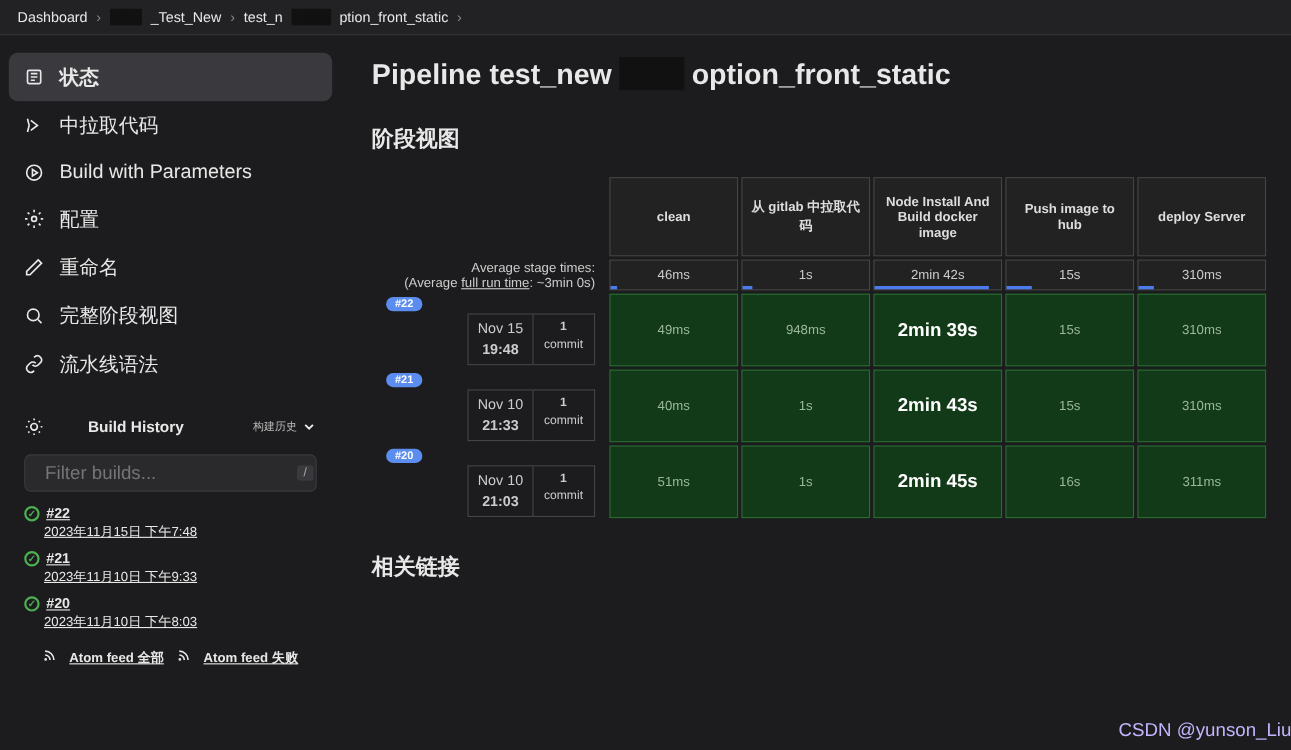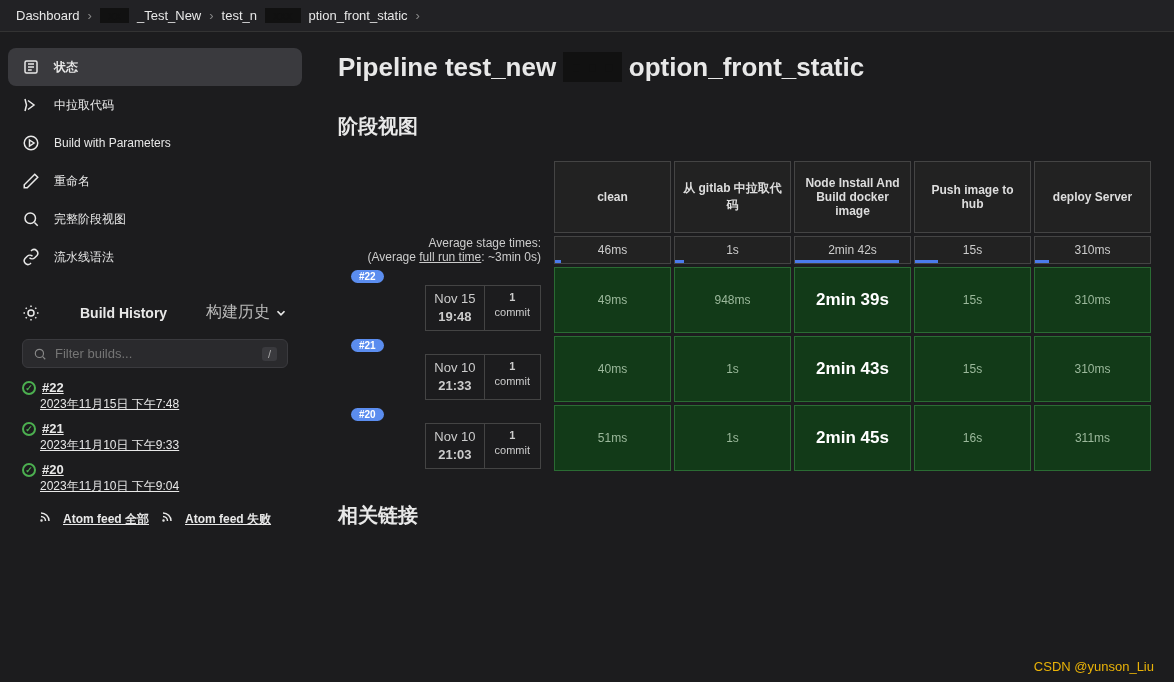--- a/index.html
+++ b/index.html
@@ -2,30 +2,30 @@
 <html><head>
 <meta charset="utf-8">
 <style>
 * { margin: 0; padding: 0; box-sizing: border-box; }
 body { background: #1c1c1e; color: #e8e8e8; font-family: -apple-system, "Segoe UI", Arial, sans-serif; font-size: 14px; width: 1174px; height: 682px; overflow: hidden; position: relative; }
 .breadcrumb { display: flex; align-items: center; padding: 8px 16px; background: #222225; border-bottom: 1px solid #333; gap: 8px; font-size: 13px; }
 .breadcrumb a { color: #e8e8e8; text-decoration: none; }
 .breadcrumb .sep { color: #888; }
 .main { display: flex; height: calc(100% - 36px); }
 .sidebar { width: 310px; padding: 16px 8px; flex-shrink: 0; }
-.nav-item { display: flex; align-items: center; gap: 14px; padding: 10px 14px; border-radius: 8px; cursor: pointer; color: #e8e8e8; font-size: 12px; }
+.nav-item { display: flex; align-items: center; gap: 14px; padding: 10px 14px; border-radius: 8px; cursor: pointer; color: #e8e8e8; font-size: 18px; }
 .nav-item.active { background: #3a3a3e; font-weight: 600; }
 .nav-icon { width: 18px; height: 18px; display: inline-flex; align-items: center; justify-content: center; flex-shrink: 0; }
 .build-history { margin-top: 18px; }
 .bh-header { display: flex; align-items: center; justify-content: space-between; padding: 8px 14px; }
 .bh-header-left { display: flex; align-items: center; gap: 12px; }
 .bh-title { font-weight: 700; margin-left: 28px; }
-.bh-sub { font-size: 16px; color: #bbb; }
+.bh-sub { font-size: 10px; color: #bbb; }
 .search-box { display: flex; align-items: center; background: #2a2a2d; border: 1px solid #3a3a3e; border-radius: 6px; padding: 6px 10px; margin: 8px 14px; gap: 8px; }
-.search-box input { background: transparent; border: none; outline: none; color: #888; flex: 1; font-size: 13px; }
+.search-box input { background: transparent; border: none; outline: none; color: #888; flex: 1; font-size: 17px; }
 .search-box .kbd { background: #3a3a3e; border-radius: 3px; padding: 1px 6px; font-size: 11px; color: #aaa; }
 .build-item { padding: 4px 14px; }
 .build-item-row { display: flex; align-items: center; gap: 6px; font-weight: 600; }
 .build-item a { color: #e8e8e8; text-decoration: underline; font-size: 13px; }
 .build-item .date { font-size: 12px; margin-left: 18px; }
 .success-icon { color: #4caf50; width: 14px; height: 14px; border: 2px solid #4caf50; border-radius: 50%; display: inline-flex; align-items: center; justify-content: center; font-size: 9px; }
 .feed-links { display: flex; gap: 12px; padding: 12px 14px; font-size: 12px; justify-content: center; }
 .feed-links a { color: #e8e8e8; text-decoration: underline; font-weight: 600; }
 .content { flex: 1; padding: 20px 20px 20px 28px; overflow: auto; }
 .page-title { font-size: 26px; font-weight: 700; margin-bottom: 30px; }
@@ -36,21 +36,21 @@
 .stage-head { background: #222; border: 1px solid #444; padding: 14px 6px; font-weight: 700; font-size: 12px; color: #ddd; }
 .stage-avg { background: #222; border: 1px solid #444; padding: 6px; font-weight: 400; font-size: 12px; color: #ccc; position: relative; }
 .stage-avg .bar { position: absolute; bottom: 0; left: 0; height: 3px; background: #4b7bec; }
 .stage-cell { background: #123a18; border: 1px solid #2a6b33; padding: 22px 4px; color: #9bb89b; font-size: 14px; }
 .stage-cell.bold { color: #fff; font-size: 17px; font-weight: 600; }
 .run-label { display: inline-block; background: #5b8def; color: #fff; font-size: 10px; font-weight: 700; padding: 1px 8px; border-radius: 9px; margin-bottom: 2px; }
 .run-meta { display: flex; gap: 0; justify-content: flex-end; align-items: stretch; }
 .run-date { border: 1px solid #444; padding: 4px 8px; font-size: 13px; text-align: center; line-height: 1.4; }
 .run-commit { border: 1px solid #444; border-left: none; padding: 4px 10px; font-size: 11px; text-align: center; line-height: 1.4; }
 .obscure { background: #111; color: #111; padding: 0 8px; }
-.watermark { position: absolute; bottom: 8px; right: 20px; color: #eab308; font-size: 13px; }
+.watermark { position: absolute; bottom: 8px; right: 0; color: #c4b5fd; font-size: 17px; }
 .underline { text-decoration: underline; }
 .chev { width: 14px; }
 </style>
 </head>
 <body>
 
 <div class="breadcrumb">
   <a>Dashboard</a>
     <span class="sep">›</span>
   <span class="obscure">xx</span>
@@ -83,20 +83,29 @@
           <span>中拉取代码</span>
         </div>
         <div class="nav-item">
           <span class="nav-icon">
             <svg viewBox="0 0 24 24" width="18" height="18" stroke="currentColor" fill="none" stroke-width="2">
               <circle cx="12" cy="12" r="9"></circle>
               <path d="M10 8l6 4-6 4z"></path>
             </svg>
           </span>
           <span>Build with Parameters</span>
+        </div>
+        <div class="nav-item">
+          <span class="nav-icon">
+            <svg viewBox="0 0 24 24" width="18" height="18" stroke="currentColor" fill="none" stroke-width="2">
+              <circle cx="12" cy="12" r="3"></circle>
+              <path d="M12 1v3M12 20v3M4.2 4.2l2.1 2.1M17.7 17.7l2.1 2.1M1 12h3M20 12h3M4.2 19.8l2.1-2.1M17.7 6.3l2.1-2.1"></path>
+            </svg>
+          </span>
+          <span>配置</span>
         </div>
         <div class="nav-item">
           <span class="nav-icon">
             <svg viewBox="0 0 24 24" width="18" height="18" stroke="currentColor" fill="none" stroke-width="2">
               <path d="M17 3l4 4L7 21H3v-4L17 3z"></path>
             </svg>
           </span>
           <span>重命名</span>
         </div>
         <div class="nav-item">
@@ -148,21 +157,21 @@
               <span class="success-icon">✓</span>
               <a>#22</a>
             </div><a class="date">2023年11月15日 下午7:48</a></div>
           <div class="build-item"><div class="build-item-row">
               <span class="success-icon">✓</span>
               <a>#21</a>
             </div><a class="date">2023年11月10日 下午9:33</a></div>
           <div class="build-item"><div class="build-item-row">
               <span class="success-icon">✓</span>
               <a>#20</a>
-            </div><a class="date">2023年11月10日 下午9:04</a></div>
+            </div><a class="date">2023年11月10日 下午8:03</a></div>
         </div>
       <div class="feed-links">
         <span>
           <svg viewBox="0 0 24 24" width="12" height="12" stroke="#e8e8e8" fill="none" stroke-width="3">
               <path d="M4 11a9 9 0 019 9M4 4a16 16 0 0116 16"></path>
               <circle cx="5" cy="19" r="1" fill="#e8e8e8"></circle>
             </svg>
         </span>
         <a>Atom feed 全部</a>
         <span>

